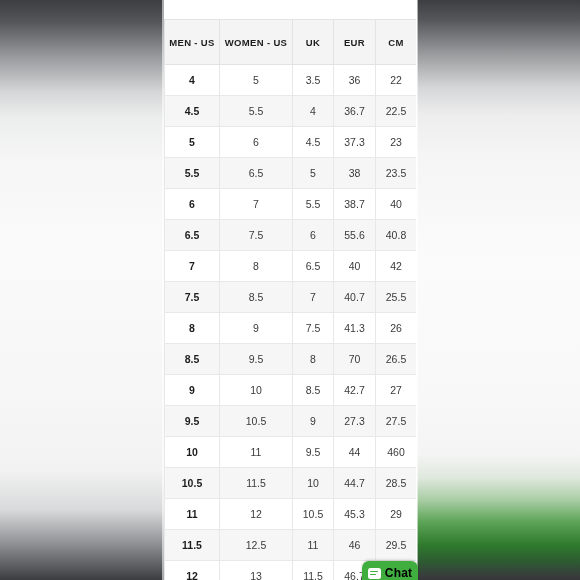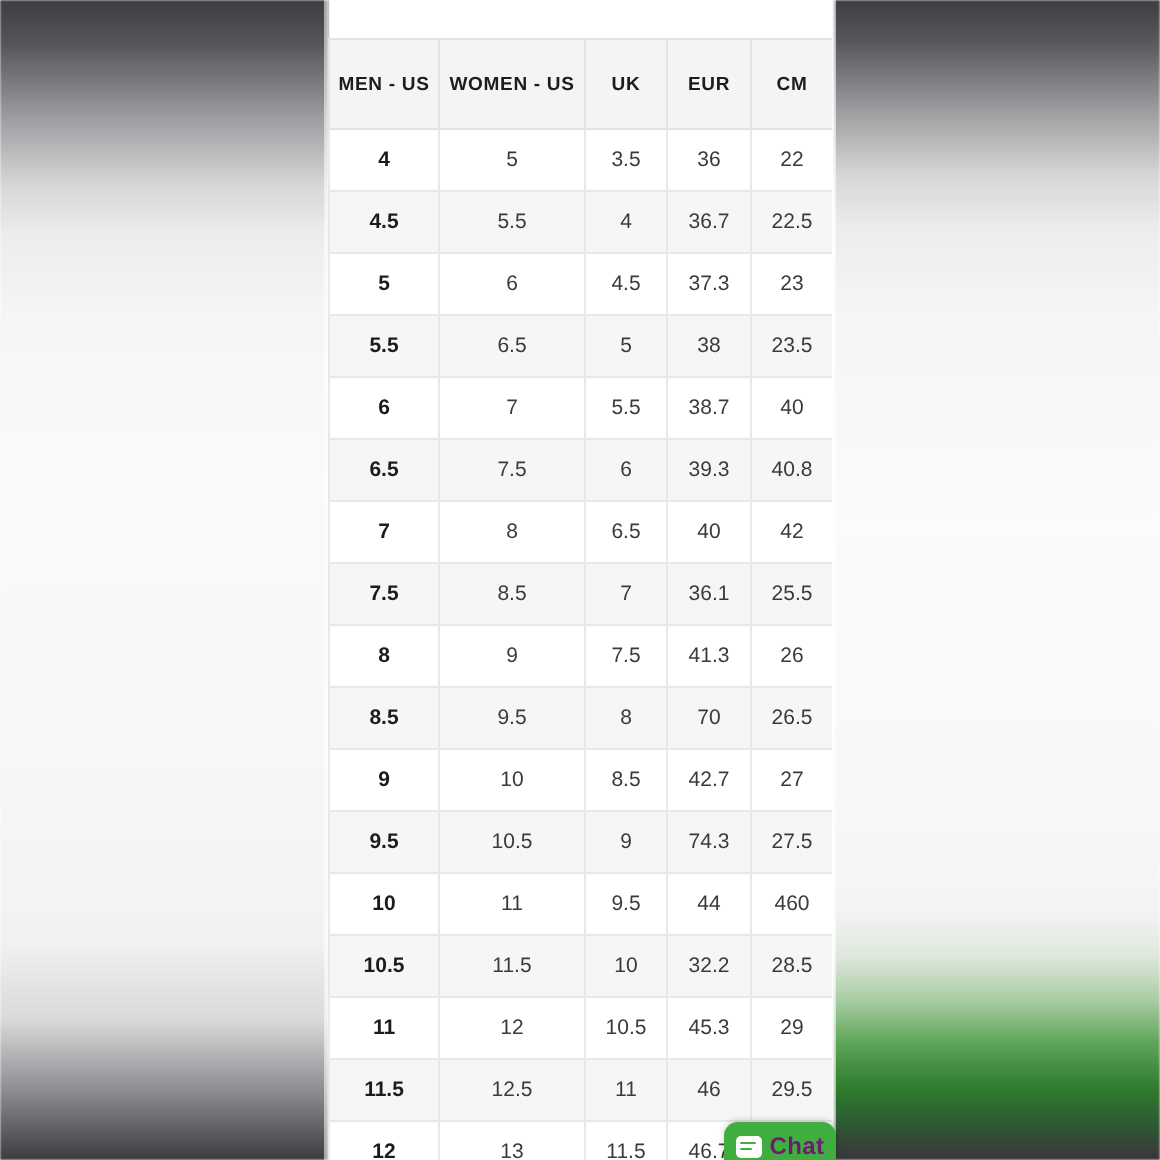--- a/index.html
+++ b/index.html
@@ -172,21 +172,21 @@
     left: 2.5px;
     width: 8px;
     height: 1.4px;
     background: #3fae3f;
     border-radius: 1px;
   }
   .chat-bubble-icon::before { top: 3px; }
   .chat-bubble-icon::after  { top: 6.2px; width: 5.5px; }
 
   .chat-label {
-    color: #701a75;
+    color: #000000;
     font-size: 12px;
     font-weight: bold;
     letter-spacing: 0.2px;
     line-height: 1;
   }
 </style>
 </head>
 <body>
 
 <div class="screen">
@@ -247,35 +247,35 @@
             <td class="first-col">6</td>
             <td>7</td>
             <td>5.5</td>
             <td>38.7</td>
             <td>40</td>
           </tr>
           <tr class="row-even">
             <td class="first-col">6.5</td>
             <td>7.5</td>
             <td>6</td>
-            <td>39.3</td>
+            <td>55.6</td>
             <td>40.8</td>
           </tr>
           <tr class="row-odd">
             <td class="first-col">7</td>
             <td>8</td>
             <td>6.5</td>
             <td>40</td>
             <td>42</td>
           </tr>
           <tr class="row-even">
             <td class="first-col">7.5</td>
             <td>8.5</td>
             <td>7</td>
-            <td>36.1</td>
+            <td>40.7</td>
             <td>25.5</td>
           </tr>
           <tr class="row-odd">
             <td class="first-col">8</td>
             <td>9</td>
             <td>7.5</td>
             <td>41.3</td>
             <td>26</td>
           </tr>
           <tr class="row-even">
@@ -289,35 +289,35 @@
             <td class="first-col">9</td>
             <td>10</td>
             <td>8.5</td>
             <td>42.7</td>
             <td>27</td>
           </tr>
           <tr class="row-even">
             <td class="first-col">9.5</td>
             <td>10.5</td>
             <td>9</td>
-            <td>74.3</td>
+            <td>27.3</td>
             <td>27.5</td>
           </tr>
           <tr class="row-odd">
             <td class="first-col">10</td>
             <td>11</td>
             <td>9.5</td>
             <td>44</td>
             <td>460</td>
           </tr>
           <tr class="row-even">
             <td class="first-col">10.5</td>
             <td>11.5</td>
             <td>10</td>
-            <td>32.2</td>
+            <td>44.7</td>
             <td>28.5</td>
           </tr>
           <tr class="row-odd">
             <td class="first-col">11</td>
             <td>12</td>
             <td>10.5</td>
             <td>45.3</td>
             <td>29</td>
           </tr>
           <tr class="row-even">

